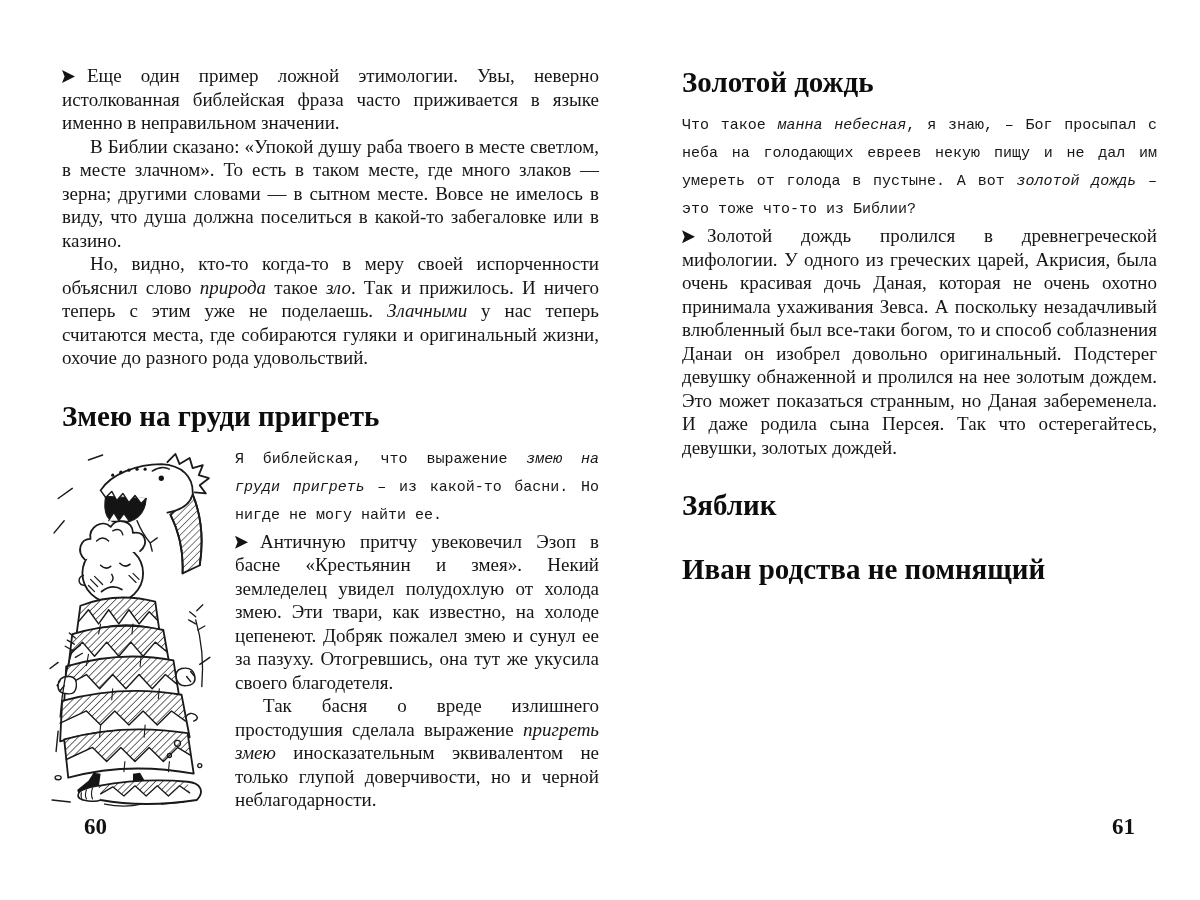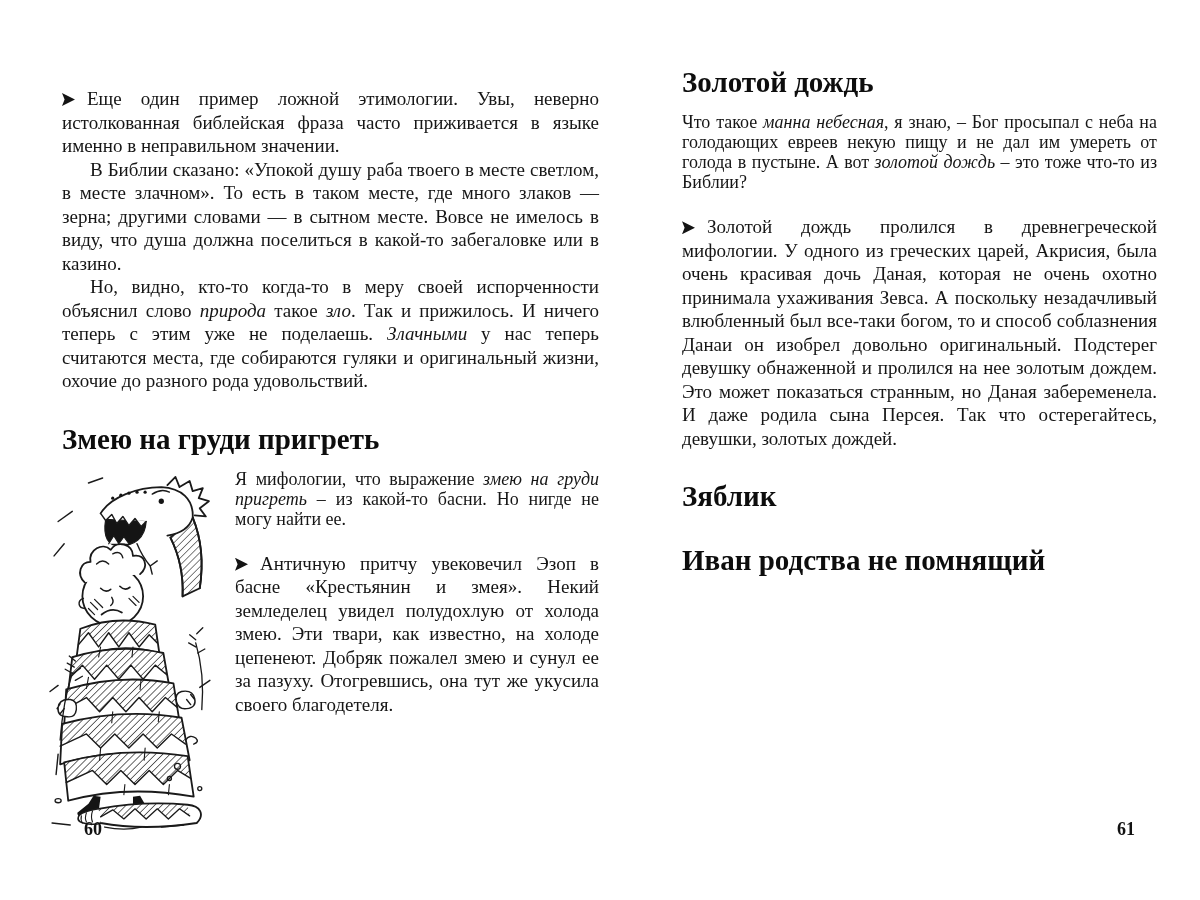--- a/index.html
+++ b/index.html
@@ -12,23 +12,23 @@
   .page { position: absolute; top: 64px; height: 778px; }
   .page.left  { left: 62px;  width: 537px; }
   .page.right { left: 682px; width: 475px; }
 
   .para {
     margin: 0;
     text-align: justify;
     color: #161616;
   }
   .serif { font-family: "Liberation Serif", serif; font-size: 19px; line-height: 23.5px; }
-  .sans  { font-family: Liberation Serif, serif; font-size: 18px; line-height: 20px; }
+  .sans  { font-family: Liberation Mono, monospace; font-size: 15px; line-height: 28px; }
   .indent { text-indent: 28px; }
-  .answer { margin-top: 23px; }
+  .answer { margin-top: 0; }
   .para em { font-style: italic; }
 
   .heading {
     font-family: "Liberation Serif", serif;
     font-weight: bold;
     font-size: 29px;
     line-height: 1.15;
     color: #0d0d0d;
     margin: 30px 0 13px 0;
   }
@@ -41,21 +41,21 @@
     clip-path: polygon(0 0, 100% 50%, 0 100%, 20% 50%);
     margin-right: 12px;
     vertical-align: -1px;
   }
 
   .page-num {
     position: absolute;
     bottom: 2px;
     font-family: "Liberation Serif", serif;
     font-weight: bold;
-    font-size: 18px;
+    font-size: 23px;
     color: #111;
   }
   .num-left  { left: 22px; }
   .num-right { right: 22px; }
 
   .fig {
     float: left;
     width: 172px;
     height: 358px;
     margin: 4px 15px 0 -14px;
@@ -171,22 +171,23 @@
 
         <g stroke-width="1.3">
           <ellipse cx="10" cy="322" rx="3" ry="2"></ellipse>
           <circle cx="120" cy="300" r="2"></circle>
           <circle cx="150" cy="310" r="2"></circle>
           <circle cx="128" cy="288" r="3"></circle>
           <path d="M4,344 l18,2 M56,348 q20,4 36,0 M112,348 l22,-2"></path>
         </g>
       </g>
     </svg>
-        <p class="para sans"><span>Я мифологии, что выражение </span><em>змею на груди пригреть</em><span> – из какой-то басни. Но нигде не могу найти ее.</span></p>
+        <p class="para sans"><span>Я библейская, что выражение </span><em>змею на груди пригреть</em><span> – из какой-то басни. Но нигде не могу найти ее.</span></p>
         <p class="para serif answer"><span class="arrow"></span><span>Античную притчу увековечил Эзоп в басне «Крестьянин и змея». Некий земледелец увидел полудохлую от холода змею. Эти твари, как известно, на холоде цепенеют. Добряк пожалел змею и сунул ее за пазуху. Отогревшись, она тут же укусила своего благодетеля.</span></p>
+        <p class="para serif indent"><span>Так басня о вреде излишнего простодушия сделала выражение </span><em>пригреть змею</em><span> иносказательным эквивалентом не только глупой доверчивости, но и черной неблагодарности.</span></p>
       </div>
     <div class="page-num num-left">60</div>
   </div>
 
   <div class="page right">
     <div class="page-content">
         <h2 class="heading">Золотой дождь</h2>
         <p class="para sans"><span>Что такое </span><em>манна небесная</em><span>, я знаю, – Бог просыпал с неба на голодающих евреев некую пищу и не дал им умереть от голода в пустыне. А вот </span><em>золотой дождь</em><span> – это тоже что-то из Библии?</span></p>
         <p class="para serif answer"><span class="arrow"></span><span>Золотой дождь пролился в древнегреческой мифологии. У одного из греческих царей, Акрисия, была очень красивая дочь Даная, которая не очень охотно принимала ухаживания Зевса. А поскольку незадачливый влюбленный был все-таки богом, то и способ соблазнения Данаи он изобрел довольно оригинальный. Подстерег девушку обнаженной и пролился на нее золотым дождем. Это может показаться странным, но Даная забеременела. И даже родила сына Персея. Так что остерегайтесь, девушки, золотых дождей.</span></p>
         <h2 class="heading">Зяблик</h2>

